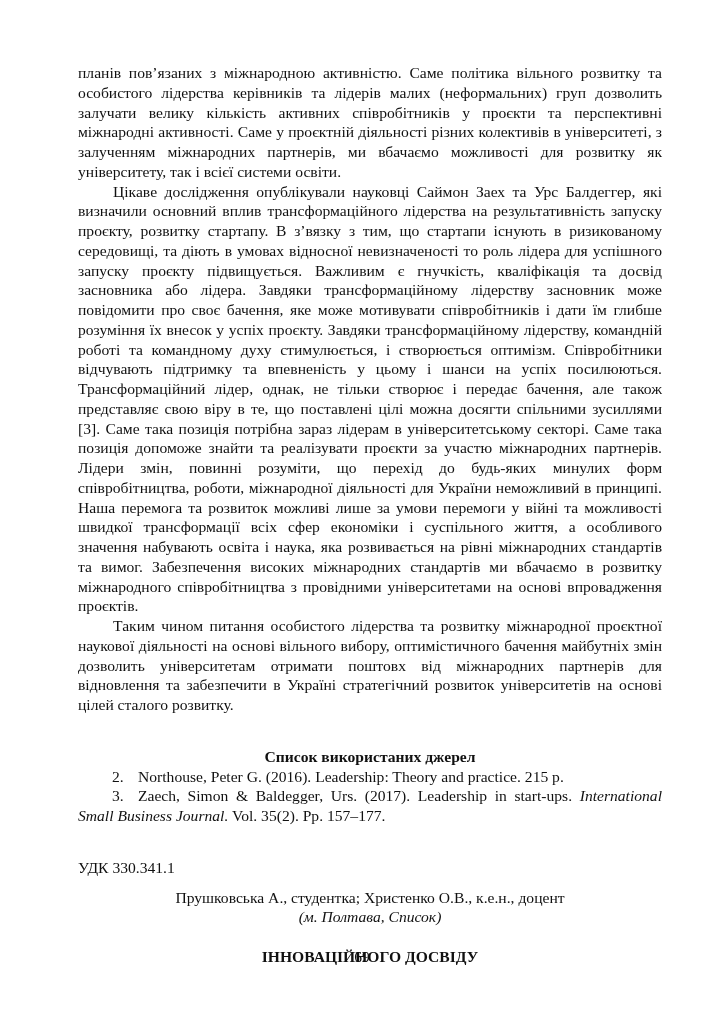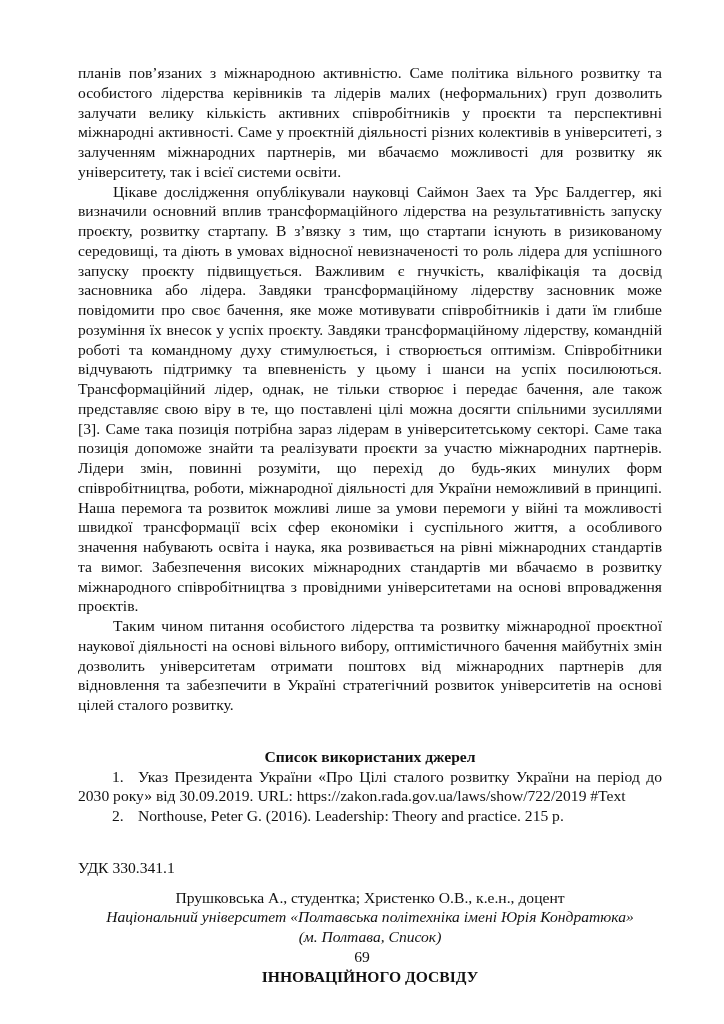--- a/index.html
+++ b/index.html
@@ -56,31 +56,30 @@
   <p>планів пов’язаних з міжнародною активністю. Саме політика вільного розвитку та особистого лідерства керівників та лідерів малих (неформальних) груп дозволить залучати велику кількість активних співробітників у проєкти та перспективні міжнародні активності. Саме у проєктній діяльності різних колективів в університеті, з залученням міжнародних партнерів, ми вбачаємо можливості для розвитку як університету, так і всієї системи освіти.</p>
 
   <p class="indent">Цікаве дослідження опублікували науковці Саймон Заех та Урс Балдеггер, які визначили основний вплив трансформаційного лідерства на результативність запуску проєкту, розвитку стартапу. В з’вязку з тим, що стартапи існують в ризикованому середовищі, та діють в умовах відносної невизначеності то роль лідера для успішного запуску проєкту підвищується. Важливим є гнучкість, кваліфікація та досвід засновника або лідера. Завдяки трансформаційному лідерству засновник може повідомити про своє бачення, яке може мотивувати співробітників і дати їм глибше розуміння їх внесок у успіх проєкту. Завдяки трансформаційному лідерству, командній роботі та командному духу стимулюється, і створюється оптимізм. Співробітники відчувають підтримку та впевненість у цьому і шанси на успіх посилюються. Трансформаційний лідер, однак, не тільки створює і передає бачення, але також представляє свою віру в те, що поставлені цілі можна досягти спільними зусиллями [3]. Саме така позиція потрібна зараз лідерам в університетському секторі. Саме така позиція допоможе знайти та реалізувати проєкти за участю міжнародних партнерів. Лідери змін, повинні розуміти, що перехід до будь-яких минулих форм співробітництва, роботи, міжнародної діяльності для України неможливий в принципі. Наша перемога та розвиток можливі лише за умови перемоги у війні та можливості швидкої трансформації всіх сфер економіки і суспільного життя, а особливого значення набувають освіта і наука, яка розвивається на рівні міжнародних стандартів та вимог. Забезпечення високих міжнародних стандартів ми вбачаємо в розвитку міжнародного співробітництва з провідними університетами на основі впровадження проєктів.</p>
 
   <p class="indent">Таким чином питання особистого лідерства та розвитку міжнародної проєктної наукової діяльності на основі вільного вибору, оптимістичного бачення майбутніх змін дозволить університетам отримати поштовх від міжнародних партнерів для відновлення та забезпечити в Україні стратегічний розвиток університетів на основі цілей сталого розвитку.</p>
 
   <div class="heading-refs">Список використаних джерел</div>
 
   <div>
     <p class="ref">
-      <span class="num">1.</span><span>Указ Президента України «Про Цілі сталого розвитку України на період до 2030 року» від 30.09.2019. URL: https://zakon.rada.gov.ua/laws/show/722/2019 #Text</span>
+      <span class="num">2.</span><span>Northouse, Peter G. (2016). Leadership: Theory and practice. 215 p.</span>
     </p>
     <p class="ref">
-      <span class="num">2.</span><span>Northouse, Peter G. (2016). Leadership: Theory and practice. 215 p.</span>
+      <span class="num">3.</span><span>Zaech, Simon &amp; Baldegger, Urs. (2017). Leadership in start-ups. </span><i>International Small Business Journal.</i><span> Vol. 35(2). Pp. 157–177.</span>
     </p>
   </div>
 
   <div class="udk">УДК 330.341.1</div>
 
   <div class="authors">Прушковська А., студентка; Христенко О.В., к.е.н., доцент</div>
-  <div class="affil">Національний університет «Полтавська політехніка імені Юрія Кондратюка»</div>
   <div class="affil">(м. Полтава, Список)</div>
 
   <div class="title">
     <div>ІННОВАЦІЙНОГО ДОСВІДУ</div>
   </div>
 
 </div>
 
 <div class="page-number">69</div>
 

